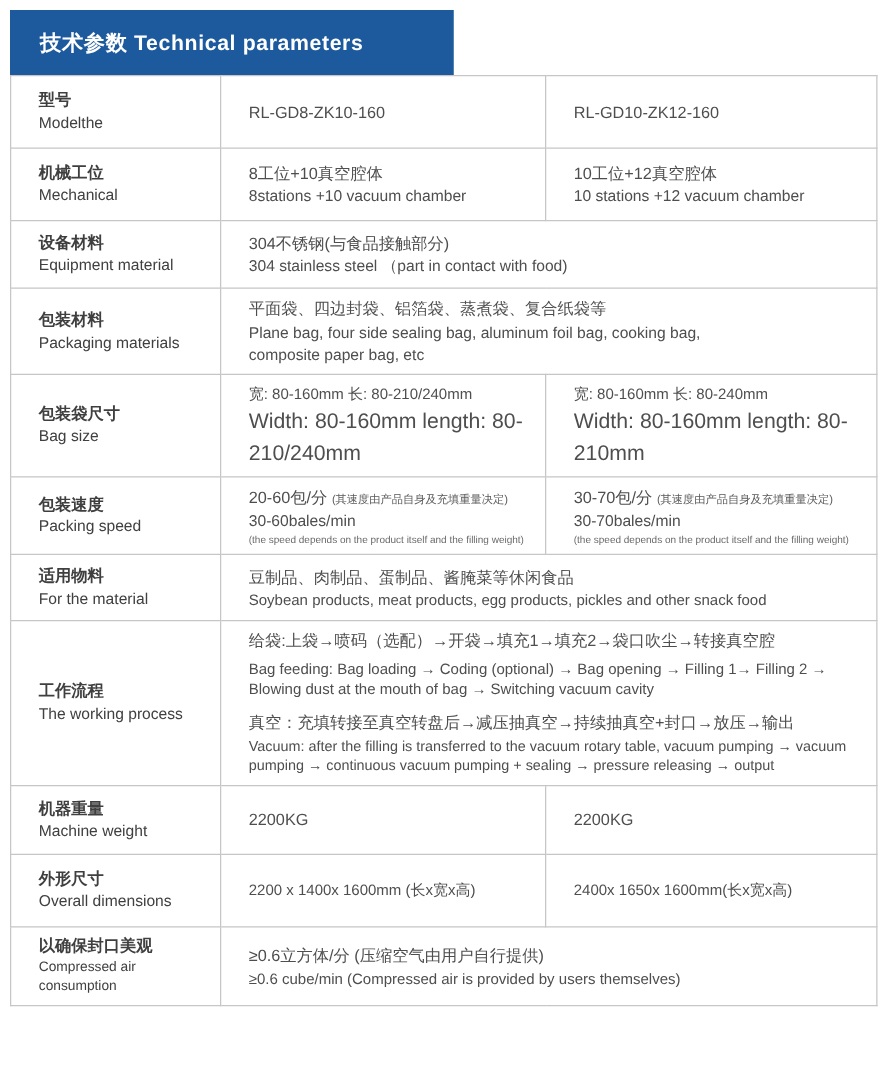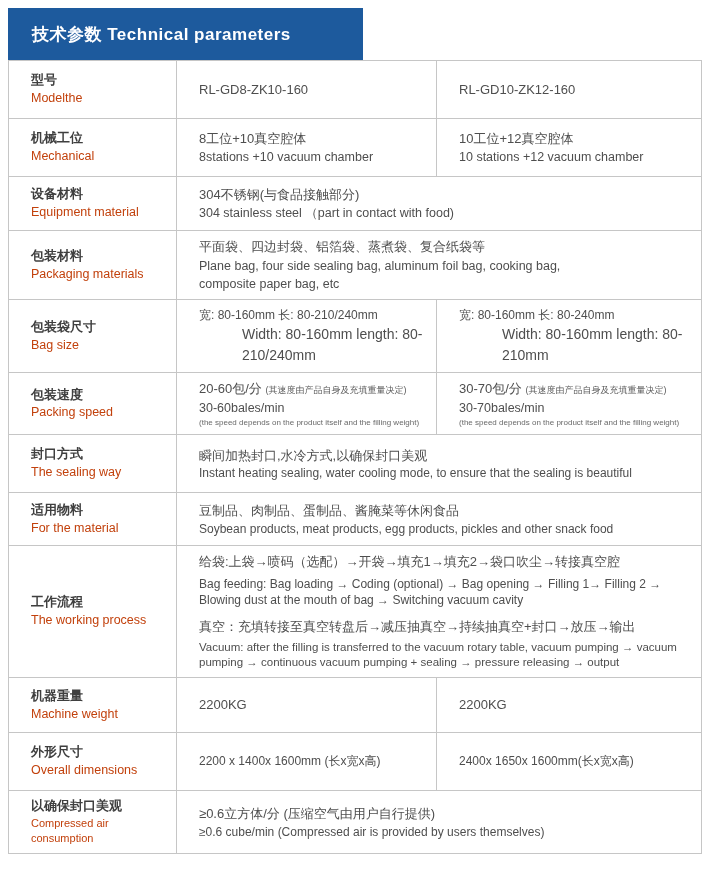--- a/index.html
+++ b/index.html
@@ -22,24 +22,24 @@
     border:1px solid #a9a9a9;
   }
   table.params td{
     border:1px solid #c6c6c6;vertical-align:middle;box-sizing:border-box;
     padding:6px 10px 6px 22px;
   }
   td.label{
     padding:6px 8px 6px 14px;
   }
   .zh{font-size:13px;font-weight:600;color:#3f3f3f;line-height:1.45;}
-  .en{font-size:12.5px;color:#c2410c;line-height:1.4;}
+  .en{font-size:12.5px;color:#404040;line-height:1.4;}
   .v-zh{font-size:13px;line-height:1.5;color:#4e4e4e;}
   .v-en{font-size:12.5px;line-height:1.45;color:#4e4e4e;}
-  .v-en-sm{font-size:14px;line-height:1.5;color:#4e4e4e;margin-left:43px;}
+  .v-en-sm{font-size:17px;line-height:1.5;color:#4e4e4e;}
   .v-zh-sm{font-size:12px;line-height:1.55;color:#4e4e4e;}
   .note{font-size:9px;color:#5a5a5a;}
   .note-en{font-size:8px;color:#6a6a6a;line-height:1.4;display:block;}
   .gap-b{margin-bottom:9px;}
   .en-small{font-size:11px;}
   .wp-en{font-size:12px;line-height:1.35;color:#4e4e4e;}
   .wp-en2{font-size:11.5px;line-height:1.35;color:#4e4e4e;}
 </style>
 </head>
 <body>
@@ -132,30 +132,20 @@
       <div class="v-en">30-60bales/min</div>
       <span class="note-en">(the speed depends on the product itself and the filling weight)</span>
     </td>
     <td>
       <div class="v-zh"><span>30-70包/分</span> <span class="note">(其速度由产品自身及充填重量决定)</span></div>
       <div class="v-en">30-70bales/min</div>
       <span class="note-en">(the speed depends on the product itself and the filling weight)</span>
     </td>
   </tr>
 
-  <tr style="height:58px">
-    <td class="label">
-      <div class="zh">封口方式</div>
-      <div class="en">The sealing way</div>
-    </td>
-    <td colspan="2">
-      <div class="v-zh">瞬间加热封口,水冷方式,以确保封口美观</div>
-      <div class="wp-en">Instant heating sealing, water cooling mode, to ensure that the sealing is beautiful</div>
-    </td>
-  </tr>
 
   <tr style="height:53px">
     <td class="label">
       <div class="zh">适用物料</div>
       <div class="en">For the material</div>
     </td>
     <td colspan="2">
       <div class="v-zh">豆制品、肉制品、蛋制品、酱腌菜等休闲食品</div>
       <div class="wp-en">Soybean products, meat products, egg products, pickles and other snack food</div>
     </td>

